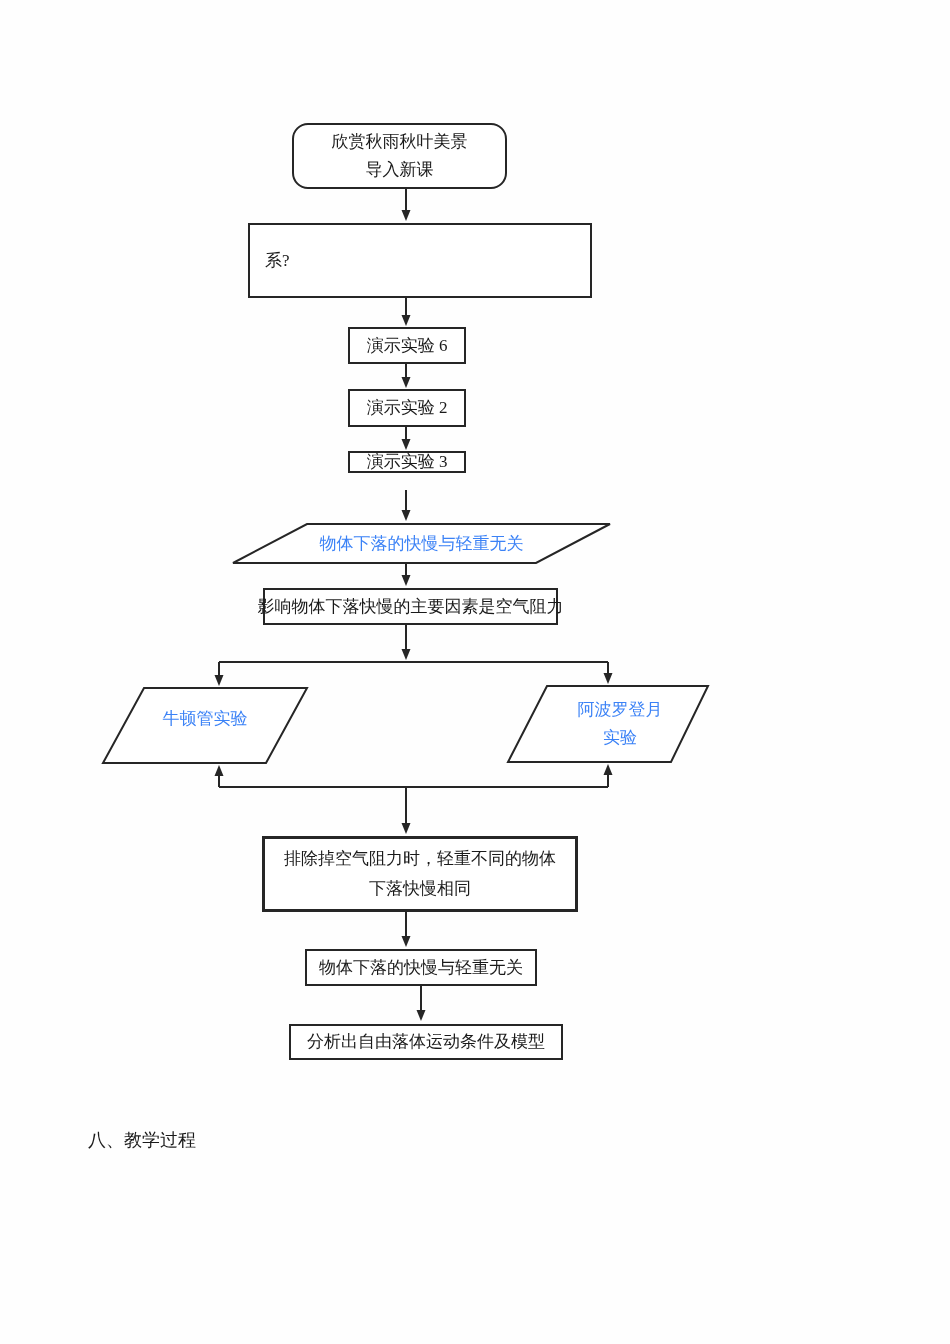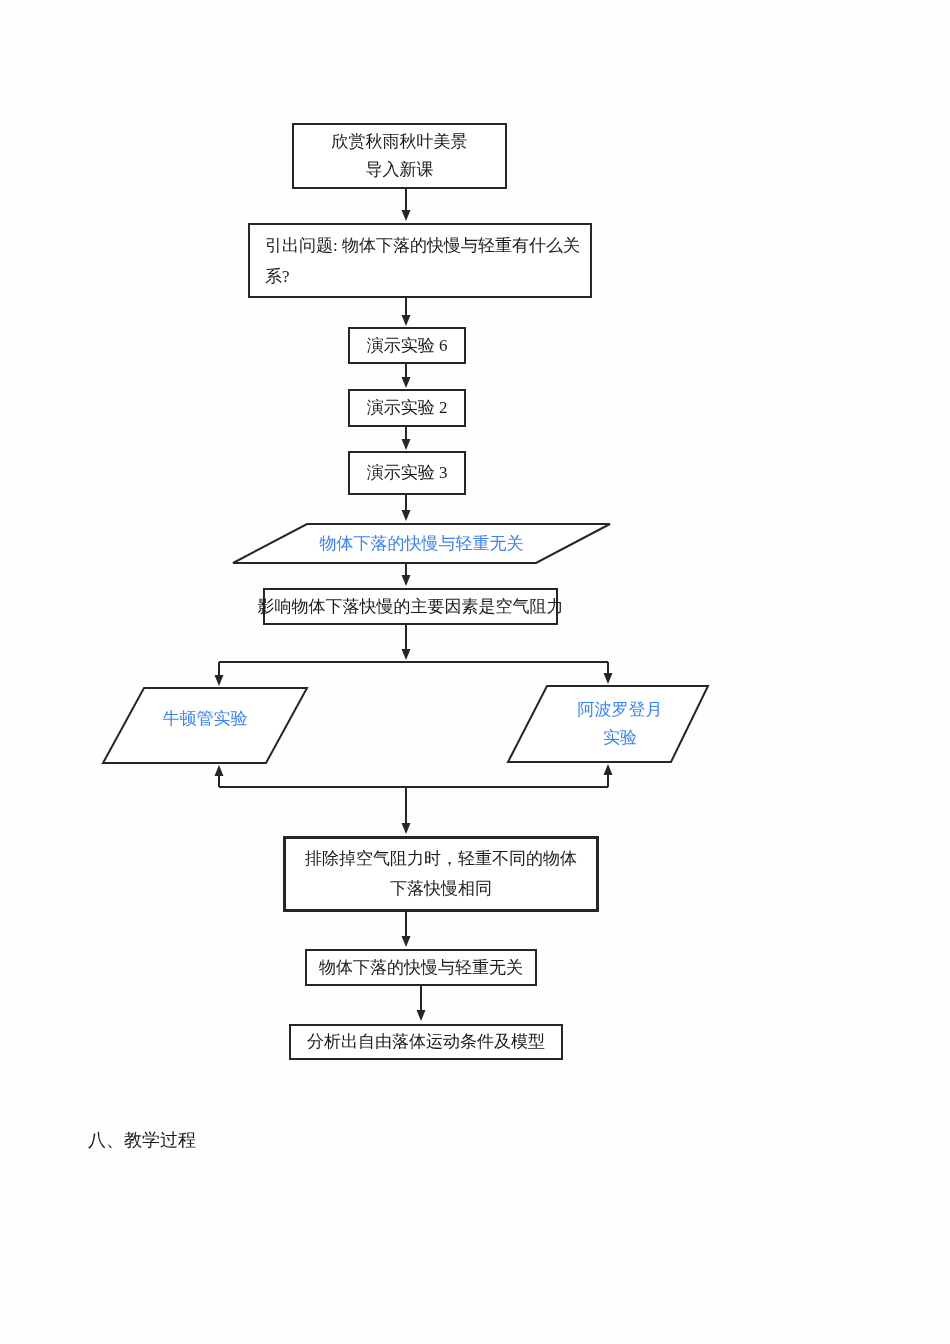--- a/index.html
+++ b/index.html
@@ -48,29 +48,29 @@
     align-items: center;
     justify-content: center;
     font-size: 17px;
     line-height: 28px;
     color: #3b82f6;
     z-index: 2;
     white-space: nowrap;
     text-align: center;
   }
   
-  #node-intro     { left: 292px; top: 123px; width: 215px; height: 66px; }
+  #node-intro     { left: 292px; top: 123px; width: 215px; height: 66px; border-radius: 16px; }
   #node-question  { left: 248px; top: 223px; width: 344px; height: 75px;
                     align-items: flex-start; text-align: left; padding: 0 15px; line-height: 31px; }
   #node-demo1     { left: 348px; top: 327px; width: 118px; height: 37px; }
   #node-demo2     { left: 348px; top: 389px; width: 118px; height: 38px; }
-  #node-demo3     { left: 348px; top: 451px; width: 118px; height: 44px; }
+  #node-demo3     { left: 348px; top: 451px; width: 118px; height: 22px; }
   #node-factor    { left: 263px; top: 588px; width: 295px; height: 37px; }
   #node-noair     { left: 262px; top: 836px; width: 316px; height: 76px;
-                    border-width: 3px; line-height: 30px; margin-left: 21px; }
+                    border-width: 3px; line-height: 30px; }
   #node-summary   { left: 305px; top: 949px; width: 232px; height: 37px; }
   #node-model     { left: 289px; top: 1024px; width: 274px; height: 36px; }
   #label-weight-irrelevant { left: 233px; top: 524px; width: 377px; height: 39px; }
   #label-newton   { left: 103px; top: 688px; width: 204px; height: 61px; }
   #label-apollo   { left: 520px; top: 686px; width: 200px; height: 76px; }
   #section-heading {
     position: absolute;
     left: 88px;
     top: 1124px;
     font-size: 18px;
@@ -156,21 +156,20 @@
       <polygon class="chead" points="416.5,1010 425.5,1010 421,1021"></polygon>
     </g>
   </svg>
 
   <div class="node" id="node-intro">
     <span class="ln">欣赏秋雨秋叶美景</span>
     <span class="ln">导入新课</span>
   </div>
 
   <div class="node" id="node-question">
-    <span class="ln">引出问题: 物体下落的快慢与轻重有什么关</span>
     <span class="ln">系?</span>
   </div>
 
   <div class="node" id="node-demo1">
     <span class="ln">演示实验 6</span>
   </div>
 
   <div class="node" id="node-demo2">
     <span class="ln">演示实验 2</span>
   </div>

